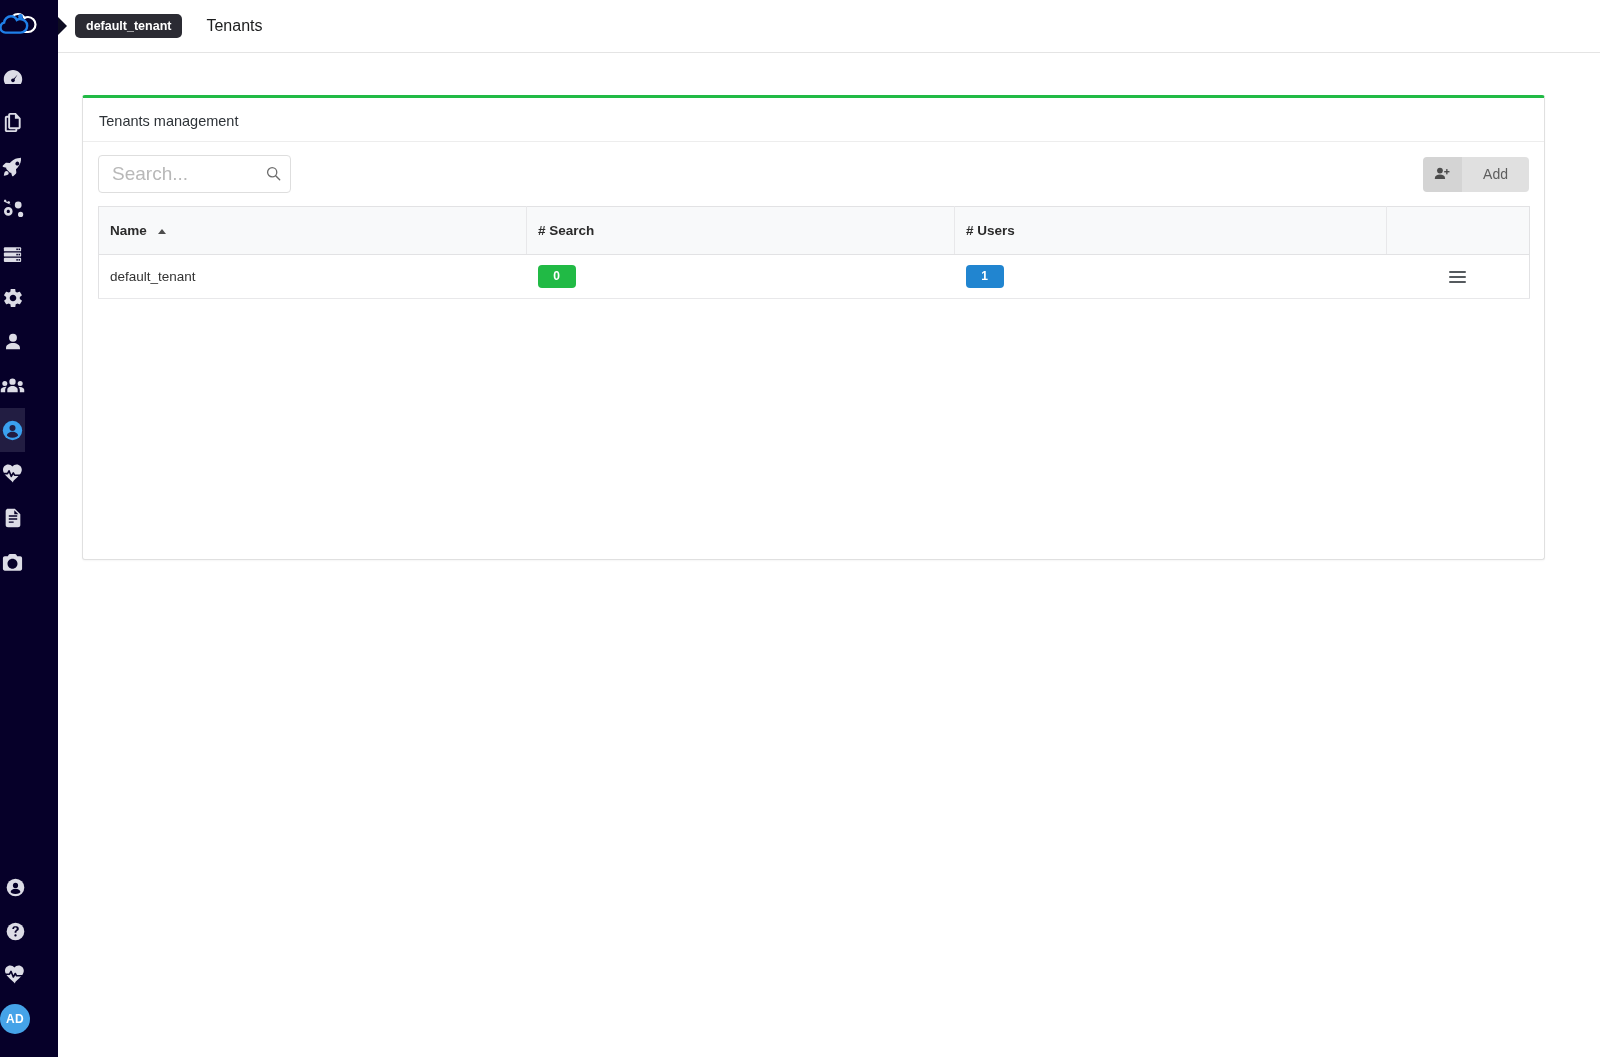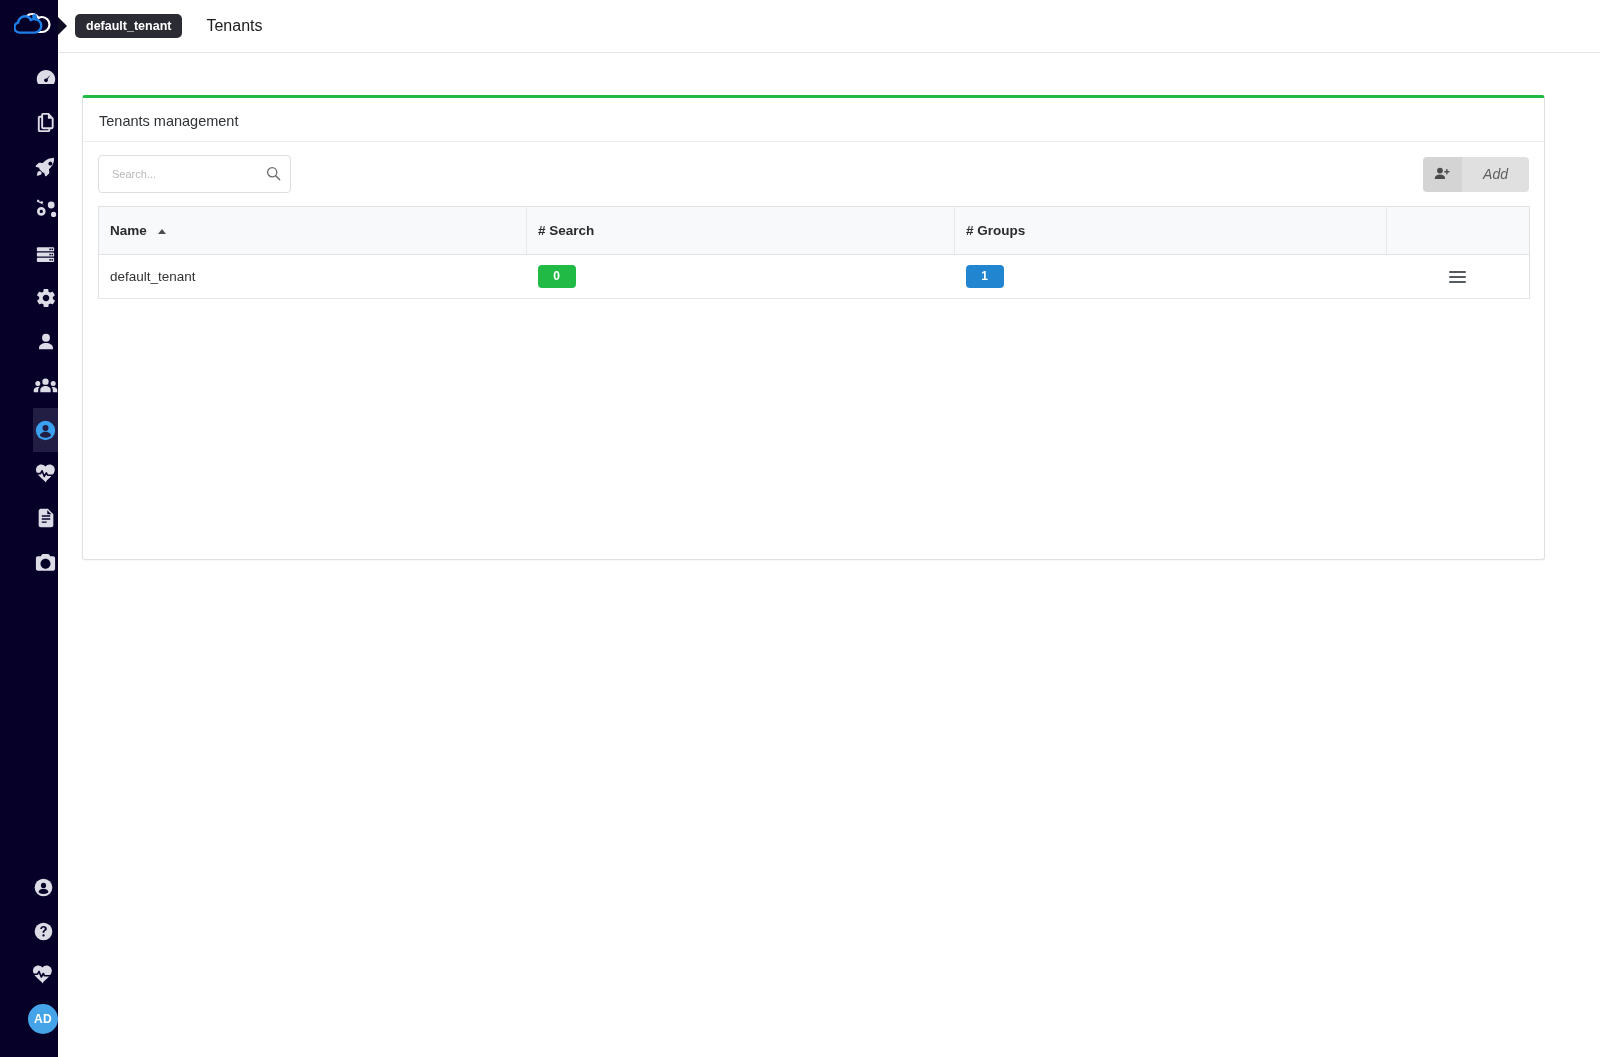--- a/index.html
+++ b/index.html
@@ -16,21 +16,21 @@
 
   
   #sidebar {
     position: absolute;
     left: 0; top: 0;
     width: 58px;
     height: 1057px;
     background: #060029;
     display: flex;
     flex-direction: column;
-    align-items: flex-end;
+    align-items: flex-start;
     z-index: 10;
   }
   .logo-box {
     height: 50px;
     display: flex;
     align-items: center;
     justify-content: center;
     position: relative;
     flex: 0 0 auto;
   }
@@ -137,21 +137,21 @@
     position: relative;
     width: 193px;
     height: 38px;
   }
   .search-input {
     width: 193px;
     height: 38px;
     border: 1px solid #dedede;
     border-radius: 4px;
     padding: 0 32px 0 13px;
-    font-size: 11px;
+    font-size: 19px;
     color: #4a4a4a;
     font-family: "Liberation Sans", sans-serif;
     outline: none;
     background: #fff;
   }
   .search-input::placeholder { color: #b8b8b8; }
   .search-icon {
     position: absolute;
     right: 10px; top: 11px;
     pointer-events: none;
@@ -159,21 +159,20 @@
 
   .add-btn {
     display: flex;
     align-items: center;
     height: 35px;
     border-radius: 4px;
     overflow: hidden;
     cursor: pointer;
     border: none;
     padding: 0;
-    font-style: italic;
   }
   .add-btn-icon {
     background: #d4d4d4;
     height: 35px;
     width: 39px;
     display: flex;
     align-items: center;
     justify-content: center;
   }
   .add-btn-label {
@@ -443,21 +442,21 @@
           <col style="width:432px">
           <col style="width:143px">
         </colgroup>
         <thead>
           <tr>
             <th>
               <span>Name</span>
               <span class="sort-caret"></span>
             </th>
             <th># Search</th>
-            <th># Groups</th>
+            <th># Users</th>
             <th></th>
           </tr>
         </thead>
         <tbody>
           <tr>
             <td>default_tenant</td>
             <td>
               <span class="badge green">0</span>
             </td>
             <td>

